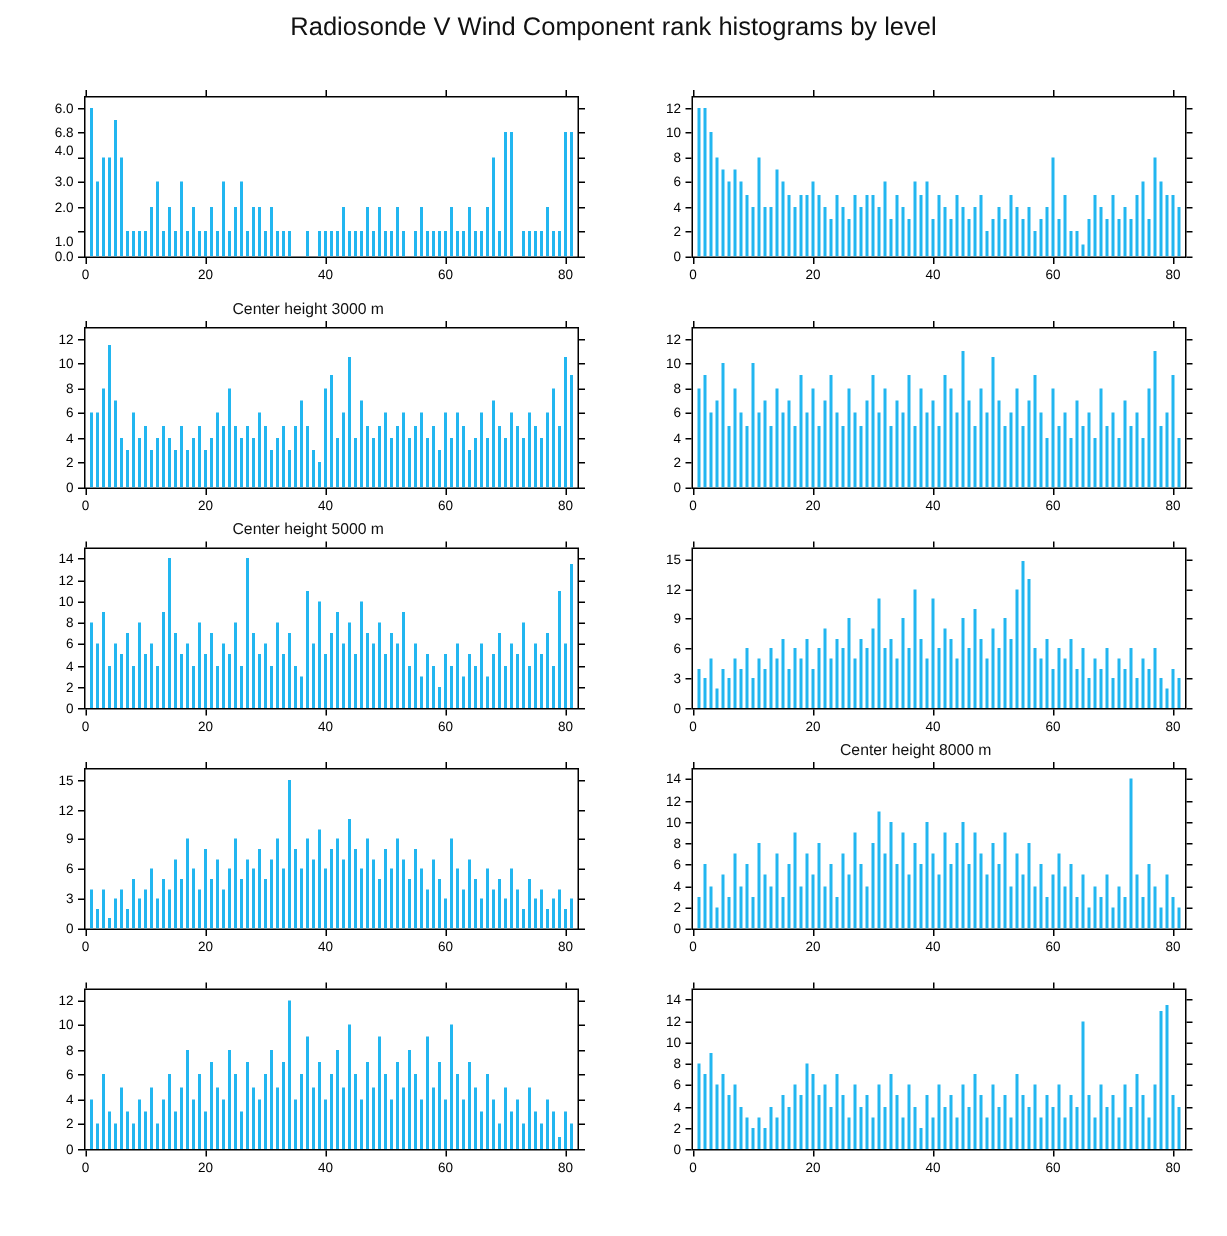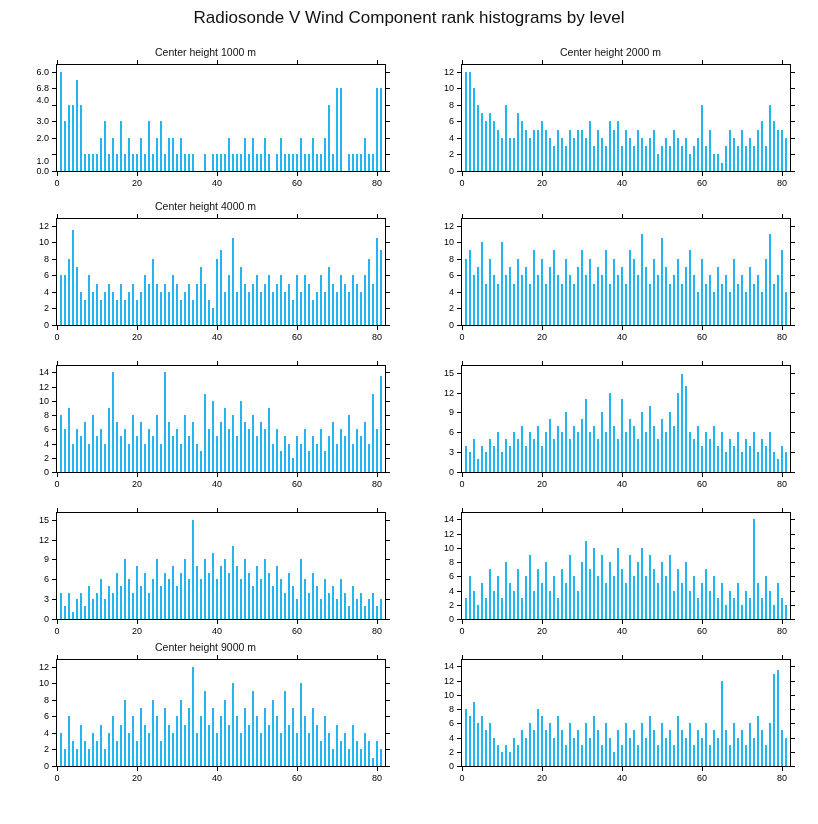--- a/index.html
+++ b/index.html
@@ -54,21 +54,20 @@
     white-space:nowrap;
   }
 </style>
 </head>
 <body>
 
 <div id="fig">
   <div class="main-title">Radiosonde V Wind Component rank histograms by level</div>
   <div id="panels">
       <div class="panel" style="left: 8px; top: 46px; width: 395px; height: 150px;">
-        <div class="panel-title">Center height 1000 m</div>
         <div class="plotbox" style="left: 48px; top: 18px; width: 330px; height: 108px;">
           <div class="bars">
             <div class="bar" style="left: 2.56px; width: 2.88px; height: 99.375px; background: rgb(34, 182, 240);"></div>
             <div class="bar" style="left: 6.56px; width: 2.88px; height: 49.6875px; background: rgb(34, 182, 240);"></div>
             <div class="bar" style="left: 10.56px; width: 2.88px; height: 66.25px; background: rgb(34, 182, 240);"></div>
             <div class="bar" style="left: 14.56px; width: 2.88px; height: 66.25px; background: rgb(34, 182, 240);"></div>
             <div class="bar" style="left: 18.56px; width: 2.88px; height: 91.0938px; background: rgb(34, 182, 240);"></div>
             <div class="bar" style="left: 22.56px; width: 2.88px; height: 66.25px; background: rgb(34, 182, 240);"></div>
             <div class="bar" style="left: 26.56px; width: 2.88px; height: 16.5625px; background: rgb(34, 182, 240);"></div>
             <div class="bar" style="left: 30.56px; width: 2.88px; height: 16.5625px; background: rgb(34, 182, 240);"></div>
@@ -178,21 +177,20 @@
         <div class="xtick" style="left: 209px; top: 14px; height: 4px;"></div>
         <div class="xtick-label" style="left: 209px; top: 132px;">40</div>
         <div class="xtick" style="left: 289px; top: 126px; height: 4px;"></div>
         <div class="xtick" style="left: 289px; top: 14px; height: 4px;"></div>
         <div class="xtick-label" style="left: 289px; top: 132px;">60</div>
         <div class="xtick" style="left: 369px; top: 126px; height: 4px;"></div>
         <div class="xtick" style="left: 369px; top: 14px; height: 4px;"></div>
         <div class="xtick-label" style="left: 369px; top: 132px;">80</div>
       </div>
       <div class="panel" style="left: 413px; top: 46px; width: 395px; height: 150px;">
-        <div class="panel-title">Center height 2000 m</div>
         <div class="plotbox" style="left: 48px; top: 18px; width: 330px; height: 108px;">
           <div class="bars">
             <div class="bar" style="left: 2.56px; width: 2.88px; height: 99.375px; background: rgb(34, 182, 240);"></div>
             <div class="bar" style="left: 6.56px; width: 2.88px; height: 99.375px; background: rgb(34, 182, 240);"></div>
             <div class="bar" style="left: 10.56px; width: 2.88px; height: 82.8125px; background: rgb(34, 182, 240);"></div>
             <div class="bar" style="left: 14.56px; width: 2.88px; height: 66.25px; background: rgb(34, 182, 240);"></div>
             <div class="bar" style="left: 18.56px; width: 2.88px; height: 57.9688px; background: rgb(34, 182, 240);"></div>
             <div class="bar" style="left: 22.56px; width: 2.88px; height: 49.6875px; background: rgb(34, 182, 240);"></div>
             <div class="bar" style="left: 26.56px; width: 2.88px; height: 57.9688px; background: rgb(34, 182, 240);"></div>
             <div class="bar" style="left: 30.56px; width: 2.88px; height: 49.6875px; background: rgb(34, 182, 240);"></div>
@@ -302,21 +300,21 @@
         <div class="xtick" style="left: 209px; top: 14px; height: 4px;"></div>
         <div class="xtick-label" style="left: 209px; top: 132px;">40</div>
         <div class="xtick" style="left: 289px; top: 126px; height: 4px;"></div>
         <div class="xtick" style="left: 289px; top: 14px; height: 4px;"></div>
         <div class="xtick-label" style="left: 289px; top: 132px;">60</div>
         <div class="xtick" style="left: 369px; top: 126px; height: 4px;"></div>
         <div class="xtick" style="left: 369px; top: 14px; height: 4px;"></div>
         <div class="xtick-label" style="left: 369px; top: 132px;">80</div>
       </div>
       <div class="panel" style="left: 8px; top: 200px; width: 395px; height: 150px;">
-        <div class="panel-title">Center height 4000 m</div>
+        <div class="panel-title">Center height 3000 m</div>
         <div class="plotbox" style="left: 48px; top: 18px; width: 330px; height: 108px;">
           <div class="bars">
             <div class="bar" style="left: 2.56px; width: 2.88px; height: 49.6875px; background: rgb(34, 182, 240);"></div>
             <div class="bar" style="left: 6.56px; width: 2.88px; height: 49.6875px; background: rgb(34, 182, 240);"></div>
             <div class="bar" style="left: 10.56px; width: 2.88px; height: 66.25px; background: rgb(34, 182, 240);"></div>
             <div class="bar" style="left: 14.56px; width: 2.88px; height: 95.2344px; background: rgb(34, 182, 240);"></div>
             <div class="bar" style="left: 18.56px; width: 2.88px; height: 57.9688px; background: rgb(34, 182, 240);"></div>
             <div class="bar" style="left: 22.56px; width: 2.88px; height: 33.125px; background: rgb(34, 182, 240);"></div>
             <div class="bar" style="left: 26.56px; width: 2.88px; height: 24.8438px; background: rgb(34, 182, 240);"></div>
             <div class="bar" style="left: 30.56px; width: 2.88px; height: 49.6875px; background: rgb(34, 182, 240);"></div>
@@ -549,20 +547,21 @@
         <div class="xtick" style="left: 209px; top: 14px; height: 4px;"></div>
         <div class="xtick-label" style="left: 209px; top: 132px;">40</div>
         <div class="xtick" style="left: 289px; top: 126px; height: 4px;"></div>
         <div class="xtick" style="left: 289px; top: 14px; height: 4px;"></div>
         <div class="xtick-label" style="left: 289px; top: 132px;">60</div>
         <div class="xtick" style="left: 369px; top: 126px; height: 4px;"></div>
         <div class="xtick" style="left: 369px; top: 14px; height: 4px;"></div>
         <div class="xtick-label" style="left: 369px; top: 132px;">80</div>
       </div>
       <div class="panel" style="left: 8px; top: 347px; width: 395px; height: 150px;">
+        <div class="panel-title">Center height 5000 m</div>
         <div class="plotbox" style="left: 48px; top: 18px; width: 330px; height: 108px;">
           <div class="bars">
             <div class="bar" style="left: 2.56px; width: 2.88px; height: 56.9128px; background: rgb(34, 182, 240);"></div>
             <div class="bar" style="left: 6.56px; width: 2.88px; height: 42.6846px; background: rgb(34, 182, 240);"></div>
             <div class="bar" style="left: 10.56px; width: 2.88px; height: 64.0268px; background: rgb(34, 182, 240);"></div>
             <div class="bar" style="left: 14.56px; width: 2.88px; height: 28.4564px; background: rgb(34, 182, 240);"></div>
             <div class="bar" style="left: 18.56px; width: 2.88px; height: 42.6846px; background: rgb(34, 182, 240);"></div>
             <div class="bar" style="left: 22.56px; width: 2.88px; height: 35.5705px; background: rgb(34, 182, 240);"></div>
             <div class="bar" style="left: 26.56px; width: 2.88px; height: 49.7987px; background: rgb(34, 182, 240);"></div>
             <div class="bar" style="left: 30.56px; width: 2.88px; height: 28.4564px; background: rgb(34, 182, 240);"></div>
@@ -915,20 +914,21 @@
         <div class="xtick" style="left: 209px; top: 14px; height: 4px;"></div>
         <div class="xtick-label" style="left: 209px; top: 132px;">40</div>
         <div class="xtick" style="left: 289px; top: 126px; height: 4px;"></div>
         <div class="xtick" style="left: 289px; top: 14px; height: 4px;"></div>
         <div class="xtick-label" style="left: 289px; top: 132px;">60</div>
         <div class="xtick" style="left: 369px; top: 126px; height: 4px;"></div>
         <div class="xtick" style="left: 369px; top: 14px; height: 4px;"></div>
         <div class="xtick-label" style="left: 369px; top: 132px;">80</div>
       </div>
       <div class="panel" style="left: 413px; top: 494px; width: 395px; height: 150px;">
+        <div class="panel-title">Center height 8000 m</div>
         <div class="plotbox" style="left: 48px; top: 18px; width: 330px; height: 108px;">
           <div class="bars">
             <div class="bar" style="left: 2.56px; width: 2.88px; height: 21.3423px; background: rgb(34, 182, 240);"></div>
             <div class="bar" style="left: 6.56px; width: 2.88px; height: 42.6846px; background: rgb(34, 182, 240);"></div>
             <div class="bar" style="left: 10.56px; width: 2.88px; height: 28.4564px; background: rgb(34, 182, 240);"></div>
             <div class="bar" style="left: 14.56px; width: 2.88px; height: 14.2282px; background: rgb(34, 182, 240);"></div>
             <div class="bar" style="left: 18.56px; width: 2.88px; height: 35.5705px; background: rgb(34, 182, 240);"></div>
             <div class="bar" style="left: 22.56px; width: 2.88px; height: 21.3423px; background: rgb(34, 182, 240);"></div>
             <div class="bar" style="left: 26.56px; width: 2.88px; height: 49.7987px; background: rgb(34, 182, 240);"></div>
             <div class="bar" style="left: 30.56px; width: 2.88px; height: 28.4564px; background: rgb(34, 182, 240);"></div>
@@ -1041,21 +1041,20 @@
         <div class="xtick" style="left: 209px; top: 14px; height: 4px;"></div>
         <div class="xtick-label" style="left: 209px; top: 132px;">40</div>
         <div class="xtick" style="left: 289px; top: 126px; height: 4px;"></div>
         <div class="xtick" style="left: 289px; top: 14px; height: 4px;"></div>
         <div class="xtick-label" style="left: 289px; top: 132px;">60</div>
         <div class="xtick" style="left: 369px; top: 126px; height: 4px;"></div>
         <div class="xtick" style="left: 369px; top: 14px; height: 4px;"></div>
         <div class="xtick-label" style="left: 369px; top: 132px;">80</div>
       </div>
       <div class="panel" style="left: 8px; top: 641px; width: 395px; height: 150px;">
-        <div class="panel-title">Center height 9000 m</div>
         <div class="plotbox" style="left: 48px; top: 18px; width: 330px; height: 108px;">
           <div class="bars">
             <div class="bar" style="left: 2.56px; width: 2.88px; height: 33.125px; background: rgb(34, 182, 240);"></div>
             <div class="bar" style="left: 6.56px; width: 2.88px; height: 16.5625px; background: rgb(34, 182, 240);"></div>
             <div class="bar" style="left: 10.56px; width: 2.88px; height: 49.6875px; background: rgb(34, 182, 240);"></div>
             <div class="bar" style="left: 14.56px; width: 2.88px; height: 24.8438px; background: rgb(34, 182, 240);"></div>
             <div class="bar" style="left: 18.56px; width: 2.88px; height: 16.5625px; background: rgb(34, 182, 240);"></div>
             <div class="bar" style="left: 22.56px; width: 2.88px; height: 41.4062px; background: rgb(34, 182, 240);"></div>
             <div class="bar" style="left: 26.56px; width: 2.88px; height: 24.8438px; background: rgb(34, 182, 240);"></div>
             <div class="bar" style="left: 30.56px; width: 2.88px; height: 16.5625px; background: rgb(34, 182, 240);"></div>

